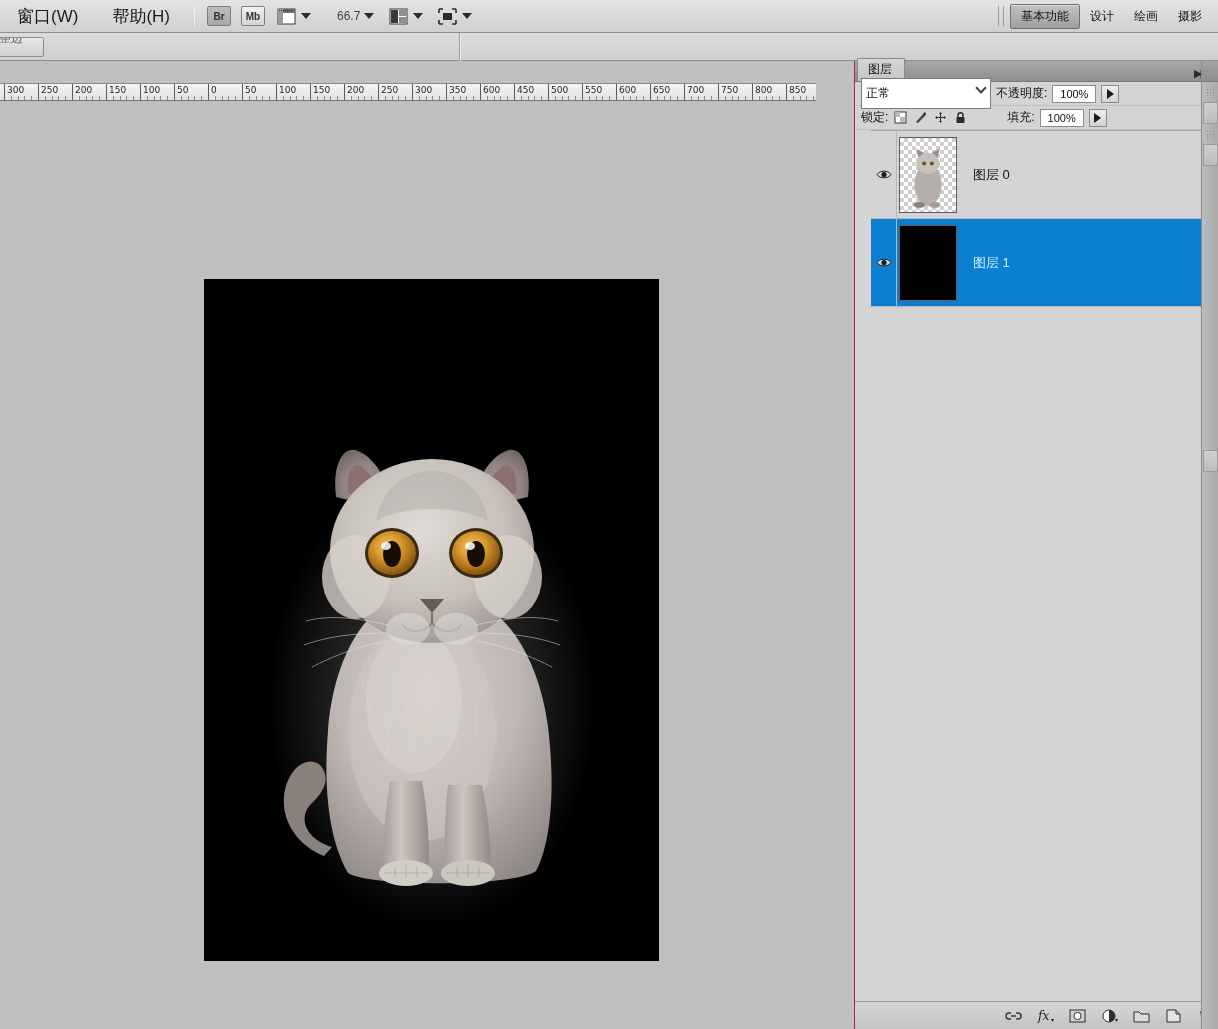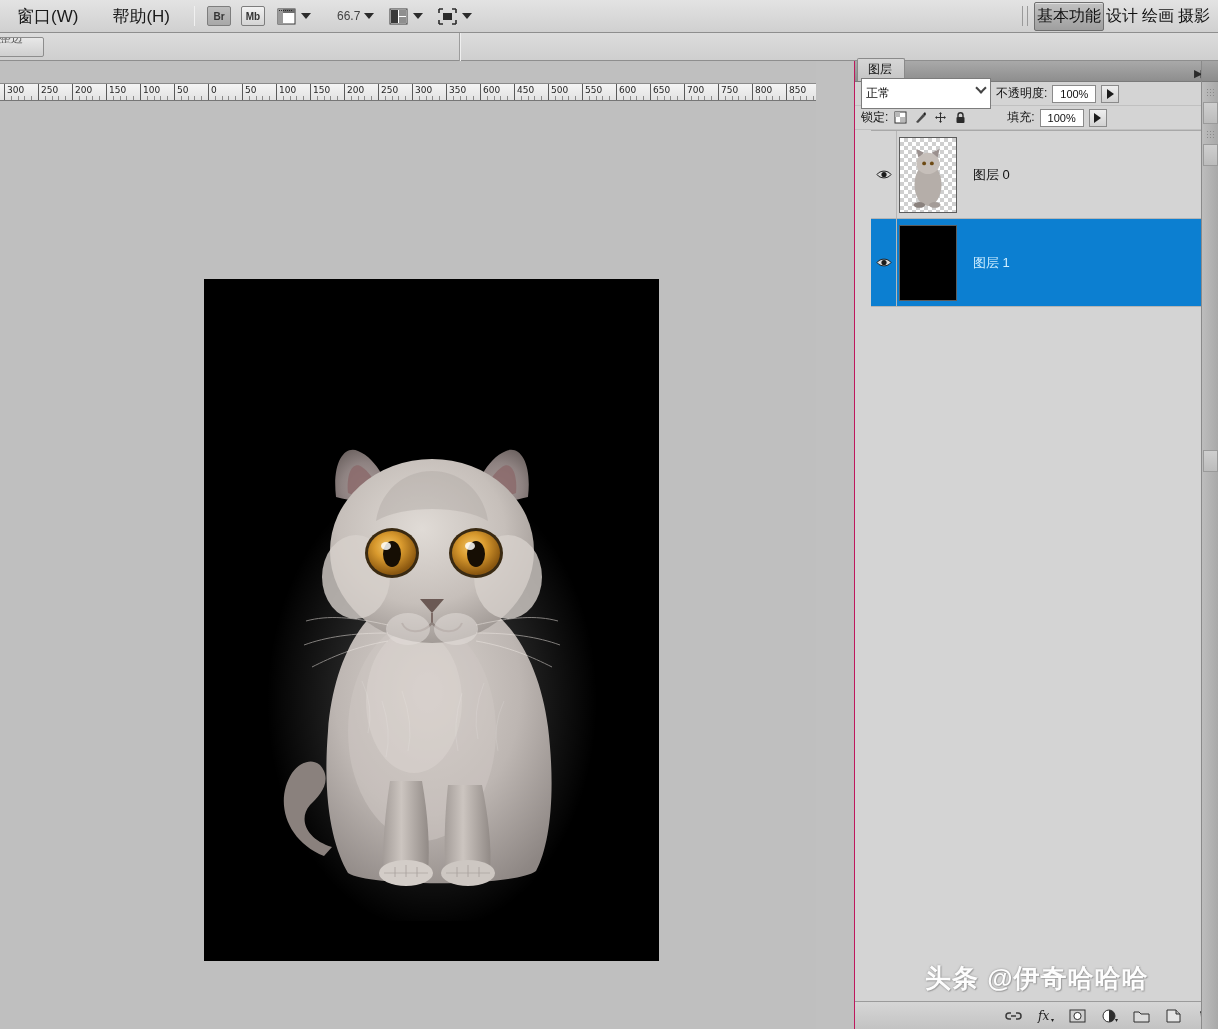--- a/index.html
+++ b/index.html
@@ -36,21 +36,21 @@
   }
   .caret{
     width:0;height:0;border-left:5px solid transparent;
     border-right:5px solid transparent;border-top:6px solid #2b2b2b;
     margin:0 8px 0 4px;
   }
   .zoomval{font-size:12px;color:#444;margin-left:18px;}
   .ws-wrap{margin-left:auto;display:flex;align-items:center;height:33px;padding-right:6px;}
   .dbl-sep{width:6px;height:20px;margin:0 6px;
     border-left:1px solid #9a9a9a;border-right:1px solid #9a9a9a;}
-  .ws-tab{font-size:16px;color:#111;padding:3px 2px;white-space:nowrap;}
+  .ws-tab{font-size:12px;color:#111;padding:3px 10px;white-space:nowrap;}
   .ws-tab.active{
     background:linear-gradient(#c2c2c2,#9f9f9f);
     border:1px solid #6f6f6f;border-radius:2px;
     box-shadow:inset 0 1px 0 #e0e0e0;
   }
 
   
   .optionsbar{
     position:absolute;left:0;top:33px;width:1218px;height:28px;
     background:linear-gradient(#dcdcdc,#cfcfcf);
@@ -727,17 +727,14 @@
   <div class="icon-dock">
     <div class="dock-hdr"></div>
     <div class="dock-grip"></div>
     <div class="dock-ico"></div>
     <div class="dock-grip"></div>
     <div class="dock-ico"></div>
     <div style="height:280px"></div>
     <div class="dock-ico"></div>
   </div>
 
-  <div class="watermark">
-    <span>头条 @伊奇哈哈哈</span>
-  </div>
 
 </div>
 
 </body></html>

